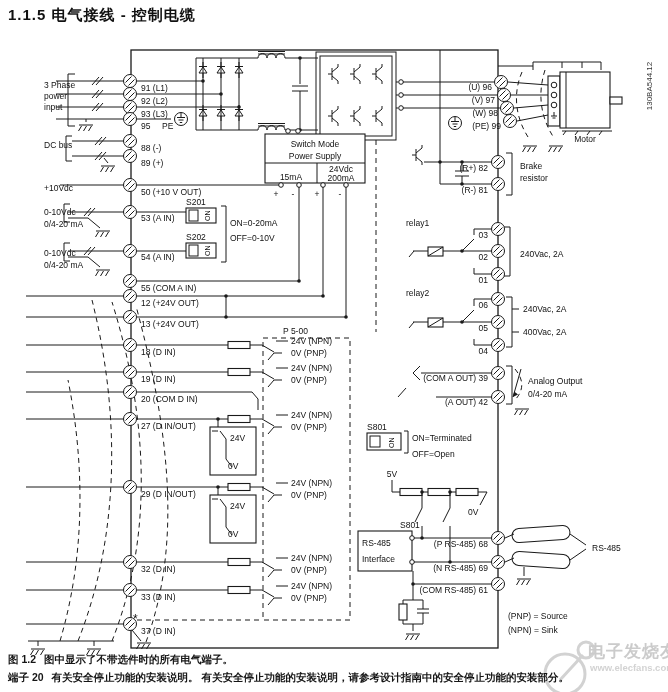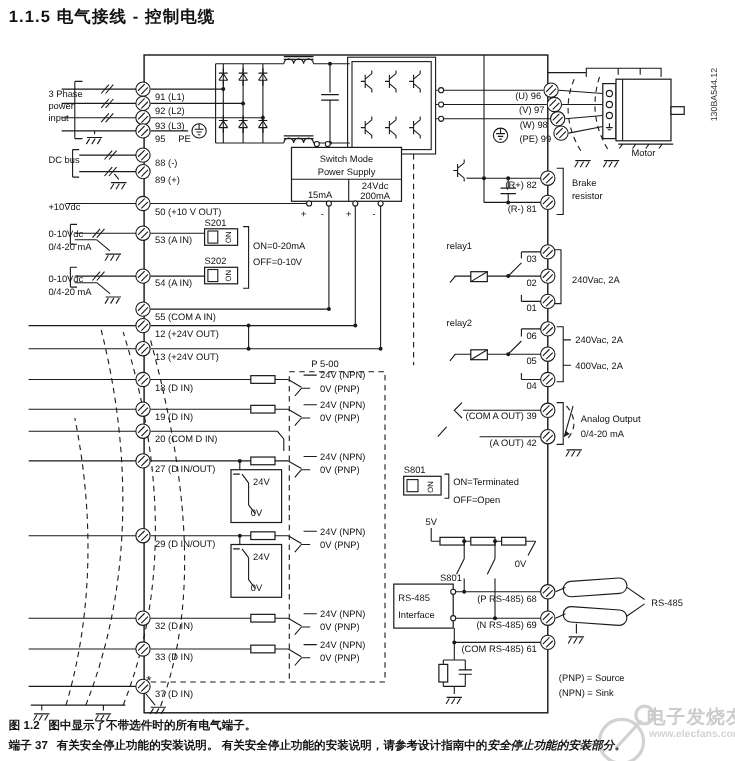--- a/index.html
+++ b/index.html
@@ -13,21 +13,21 @@
   .dash{stroke-dasharray:5 4;}
   .t{font-size:8.5px;}
   .ts{font-size:7px;}
   .end{text-anchor:end;}
   .mid{text-anchor:middle;}
   .dot{fill:#1a1a1a;stroke:none;}
   .oc{fill:#fff;stroke:#1a1a1a;stroke-width:1;}
   .box{fill:#fff;stroke:#1a1a1a;stroke-width:1.1;}
   .caption{position:absolute;left:8px;font-size:10.5px;font-weight:bold;color:#151515;white-space:nowrap;z-index:3;text-align:right;}
   .caption .lbl{margin-right:8px;}
-  .caption .it{font-style:italic;}
+  .caption .it{}
   .wm{position:absolute;left:538px;top:634px;width:130px;height:58px;z-index:1;}
   .wm .brand{position:absolute;left:50px;top:6px;font-size:17px;font-weight:bold;color:#cbcbcb;letter-spacing:1px;white-space:nowrap;}
   .wm .site{position:absolute;left:52px;top:28px;font-size:9.5px;font-weight:bold;color:#d3d3d3;white-space:nowrap;}
   .sidecode{font-size:8px;fill:#333;}
 </style>
 </head>
 <body>
 
 <div class="page-title">1.1.5 电气接线 - 控制电缆</div>
 
@@ -450,14 +450,14 @@
     <line x1="22" y1="46" x2="45" y2="21" stroke="#d2d2d2" stroke-width="3"></line>
   </svg>
   <div class="brand">电子发烧友</div>
   <div class="site">www.elecfans.com</div>
 </div>
 
 <div class="caption" style="top:653px">
   <span class="lbl">图 1.2</span><span>图中显示了不带选件时的所有电气端子。</span>
 </div>
 <div class="caption" style="top:671px">
-  <span class="lbl">端子 37</span><span>有关安全停止功能的安装说明。 有关安全停止功能的安装说明，请参考设计指南中的</span><span class="it">安全停止功能的安装部分</span><span>。</span>
+  <span class="lbl">端子 20</span><span>有关安全停止功能的安装说明。 有关安全停止功能的安装说明，请参考设计指南中的</span><span class="it">安全停止功能的安装部分</span><span>。</span>
 </div>
 
 </body></html>

